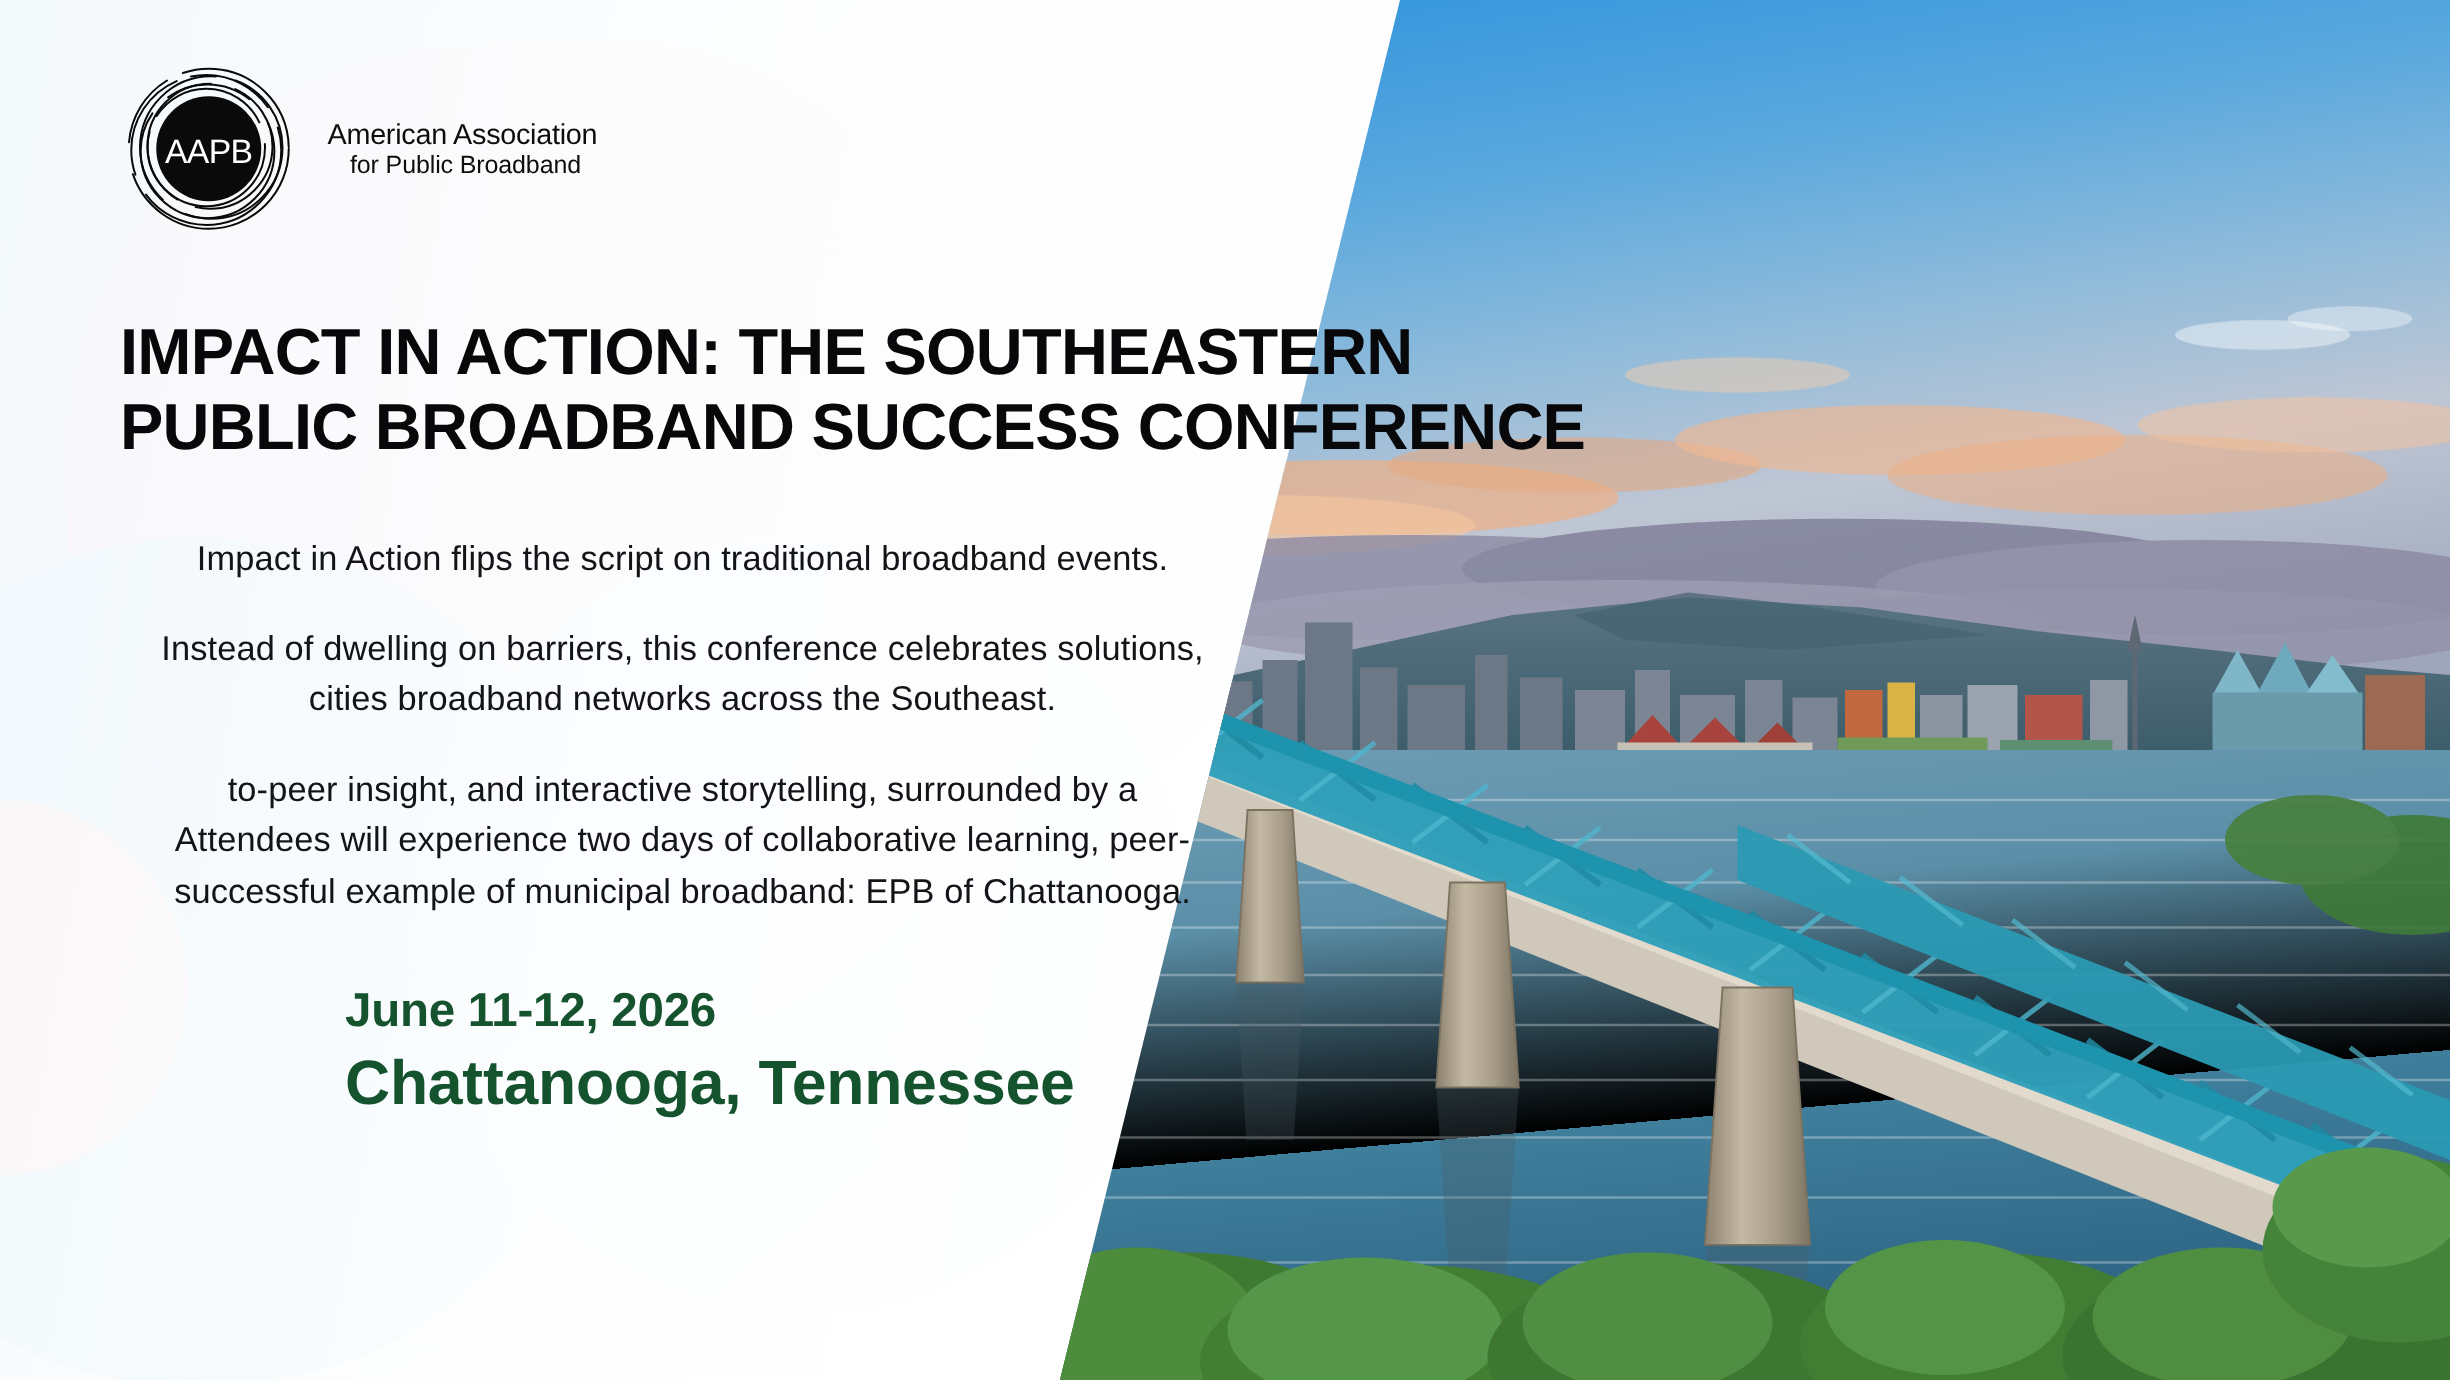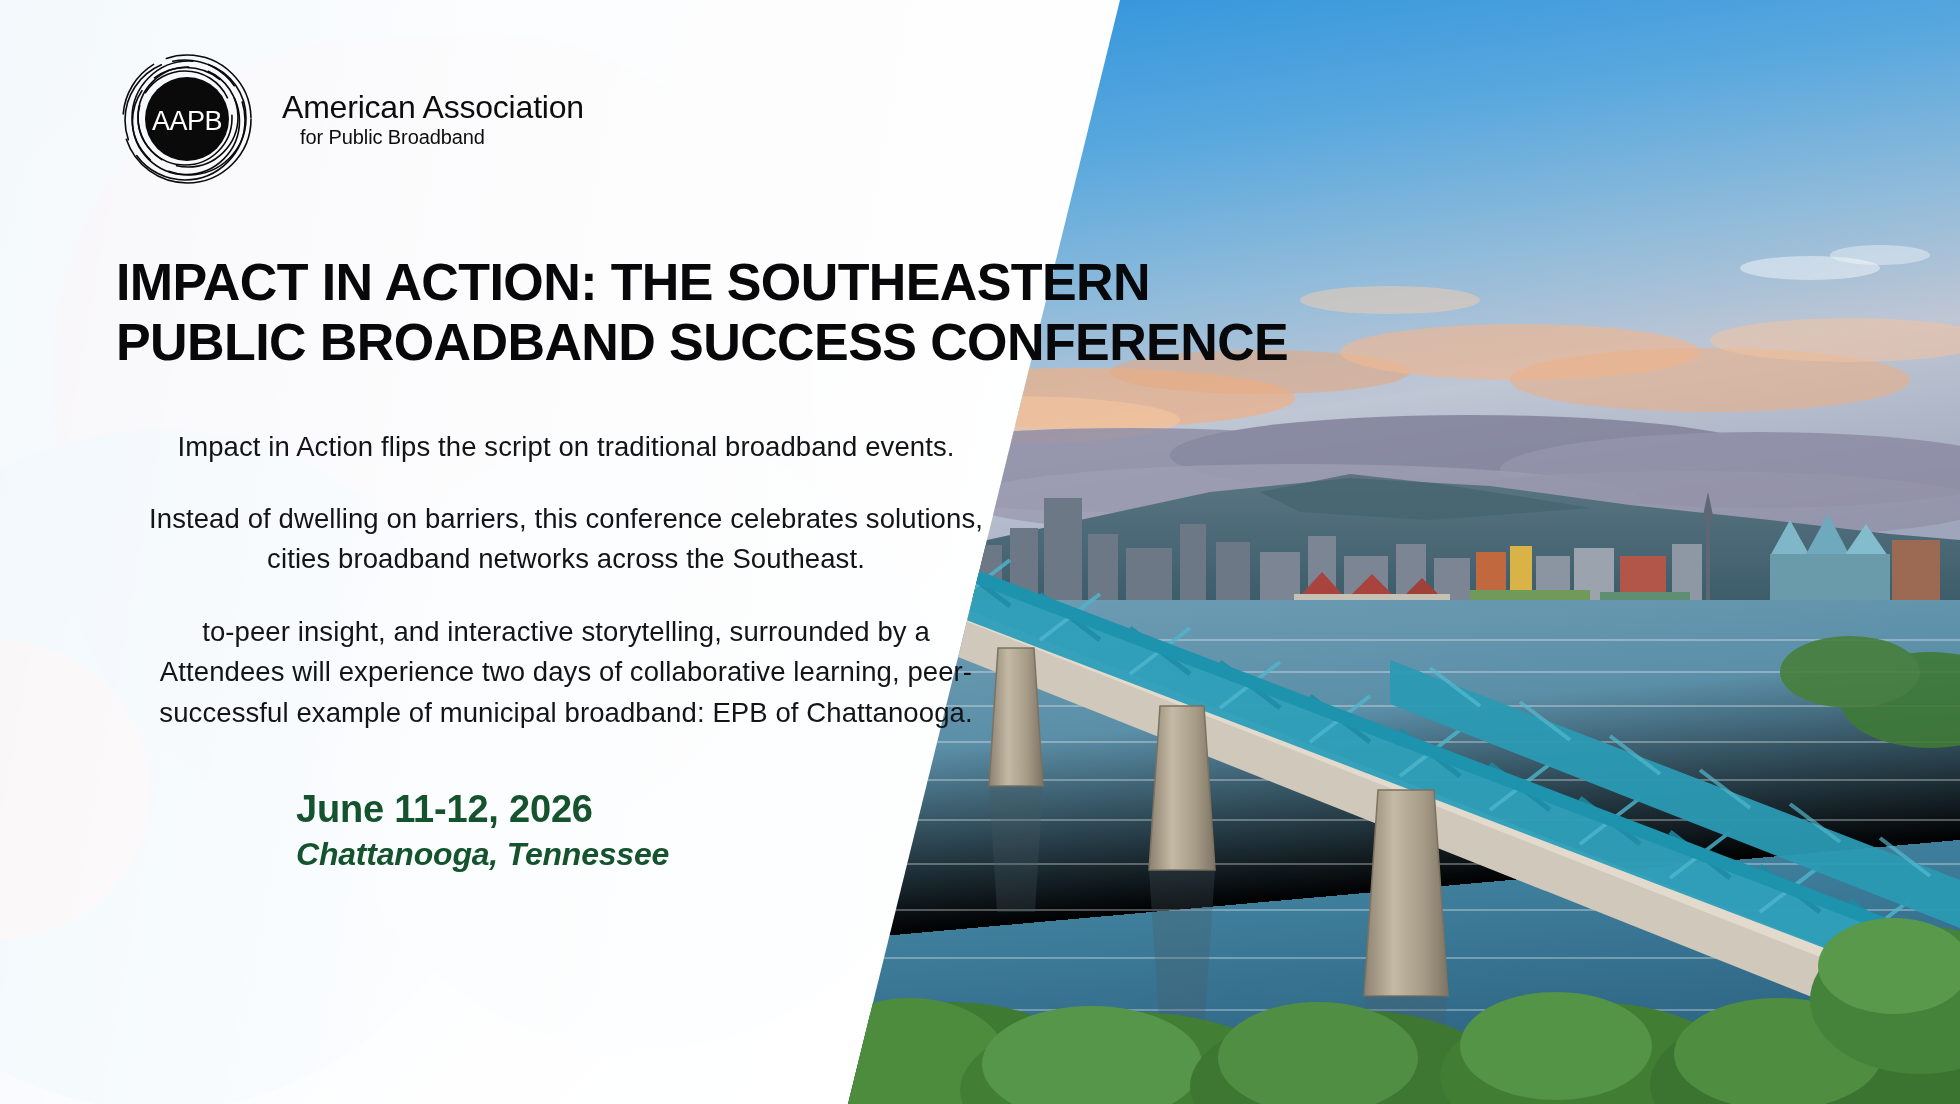--- a/index.html
+++ b/index.html
@@ -54,29 +54,28 @@
     position:absolute; left:0; top:0; width:1130px; height:1104px;
     background:linear-gradient(100deg, rgba(255,255,255,.30) 0%, rgba(255,255,255,.80) 45%, rgba(255,255,255,.96) 100%);
   }
 
   
   .content {
     position:absolute;
     left:0; top:0;
     width:1060px; height:1104px;
     padding:40px 0 0 96px;
-    margin-left:20px;
   }
 
   
   .logo-row { display:flex; align-items:center; gap:24px; margin-top:8px; }
   .logo-mark { position:relative; width:142px; height:142px; flex:0 0 142px; }
   .logo-mark svg { display:block; width:142px; height:142px; }
   .logo-words { display:flex; flex-direction:column; line-height:1.12; }
-  .logo-line1 { font-size:32px; color:#0d0d0d; letter-spacing:-.2px; }
+  .logo-line1 { font-size:23px; color:#0d0d0d; letter-spacing:-.2px; }
   .logo-line2 { font-size:20px; color:#0d0d0d; letter-spacing:-.1px; padding-left:18px; }
 
   
   .headline {
     margin-top:62px;
     font-size:52px;
     font-weight:bold;
     line-height:1.16;
     letter-spacing:-.6px;
     color:#08080a;
@@ -98,21 +97,21 @@
 
   
   .event-details {
     margin-top:52px;
     padding-left:180px;
     font-weight:bold;
     color:#14532d;
     letter-spacing:-.2px;
   }
   .event-date { font-size:38px; line-height:1.28; }
-  .event-place { font-size:32px; line-height:1.28;font-style:italic; }
+  .event-place { font-size:50px; line-height:1.28; }
 
   
   .photo {
     position:absolute;
     right:0; top:0;
     width:1130px; height:1104px;
     clip-path:polygon(290px 0, 1130px 0, 1130px 1104px, 18px 1104px);
     overflow:hidden;
   }
   .photo svg { display:block; width:1130px; height:1104px; }

